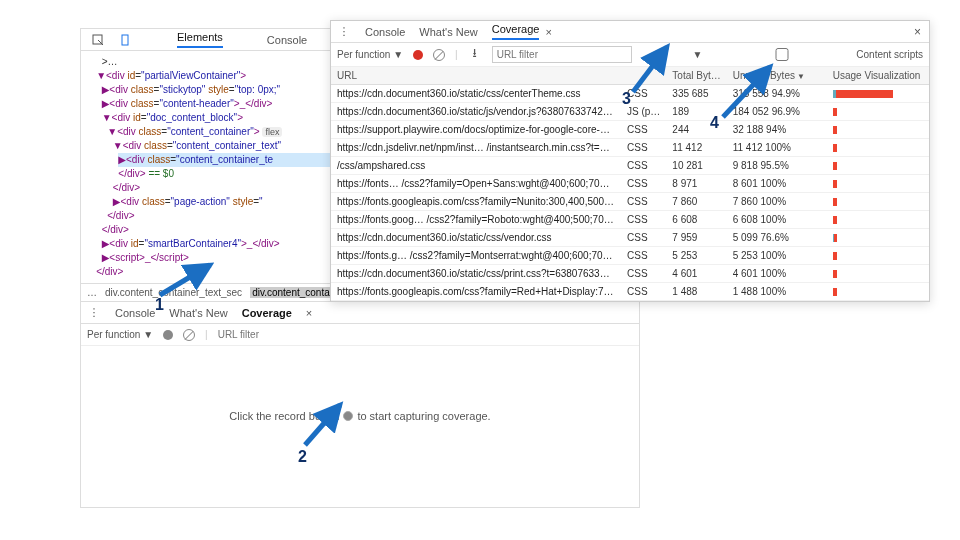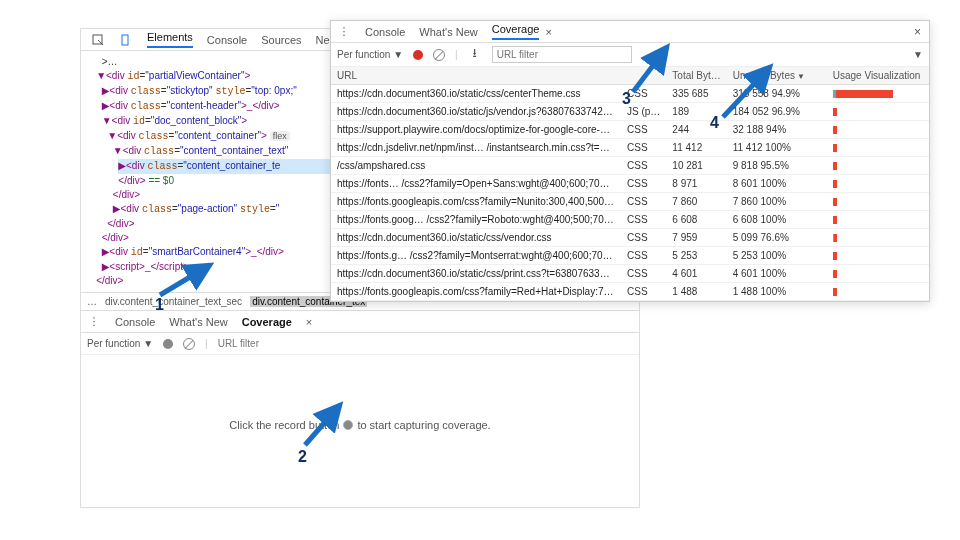--- a/index.html
+++ b/index.html
@@ -7,30 +7,30 @@
 
 
 .devtools-main {
   position:absolute; left:80px; top:28px; width:560px; height:480px;
   border:1px solid #ddd; background:#fff;
 }
 .dt-toolbar {
   display:flex; align-items:center; height:22px; border-bottom:1px solid #ddd;
   font-size:11px; color:#555; gap:14px; padding-left:10px;
 }
-.dt-toolbar .tab { cursor:pointer; }
+.dt-toolbar .tab { cursor:pointer;margin-left:30px; }
 .dt-toolbar .tab.active { color:#111; border-bottom:2px solid #1a73e8; padding-bottom:3px; }
 .iconbtn { width:14px; height:14px; display:inline-flex; align-items:center; justify-content:center; }
 
 .dom-tree {
   font-family:Consolas,Menlo,monospace; font-size:10px; line-height:14px;
   padding:4px; white-space:pre; overflow:hidden;
 }
 .dom-tree .tagn { color:#881280;text-align:right; }
-.dom-tree .attrn { color:#994500;font-family:Liberation Mono, monospace; }
+.dom-tree .attrn { color:#994500; }
 .dom-tree .attrv { color:#1a1aa6; }
 .dom-tree .comm { color:#236e25; }
 .dom-tree .pill { background:#eee; border-radius:3px; padding:0 3px; color:#555; font-family:Arial; font-size:9px; }
 .dom-tree .highlight { background:#cfe8fc; display:inline-block; width:100%; }
 
 .breadcrumb {
   border-top:1px solid #ddd; height:18px; display:flex; align-items:center;
   font-size:10px; color:#555; gap:8px; padding:0 6px; overflow:hidden;
 }
 .breadcrumb .active { background:#ccc; color:#000; padding:0 2px; }
@@ -175,20 +175,24 @@
   </div>
   <div class="cov-filter">
     <span><span>Per function</span> ▼</span>
     <span class="dot" style="background:#d93025"></span>
     <span class="slash"></span>
     <span style="color:#ccc">|</span>
     <span class="iconbtn down-icon">⭳</span>
     <input placeholder="URL filter" style="">
     <span class="filter-spacer"></span>
     <span>▼</span>
+    <label>
+      <input type="checkbox" style="">
+      <span>Content scripts</span>
+    </label>
   </div>
 
   <table class="cov-table">
     <colgroup>
         <col style="width:290px">
         <col style="width:42px">
         <col style="width:60px">
         <col style="width:100px">
         <col>
       </colgroup>

